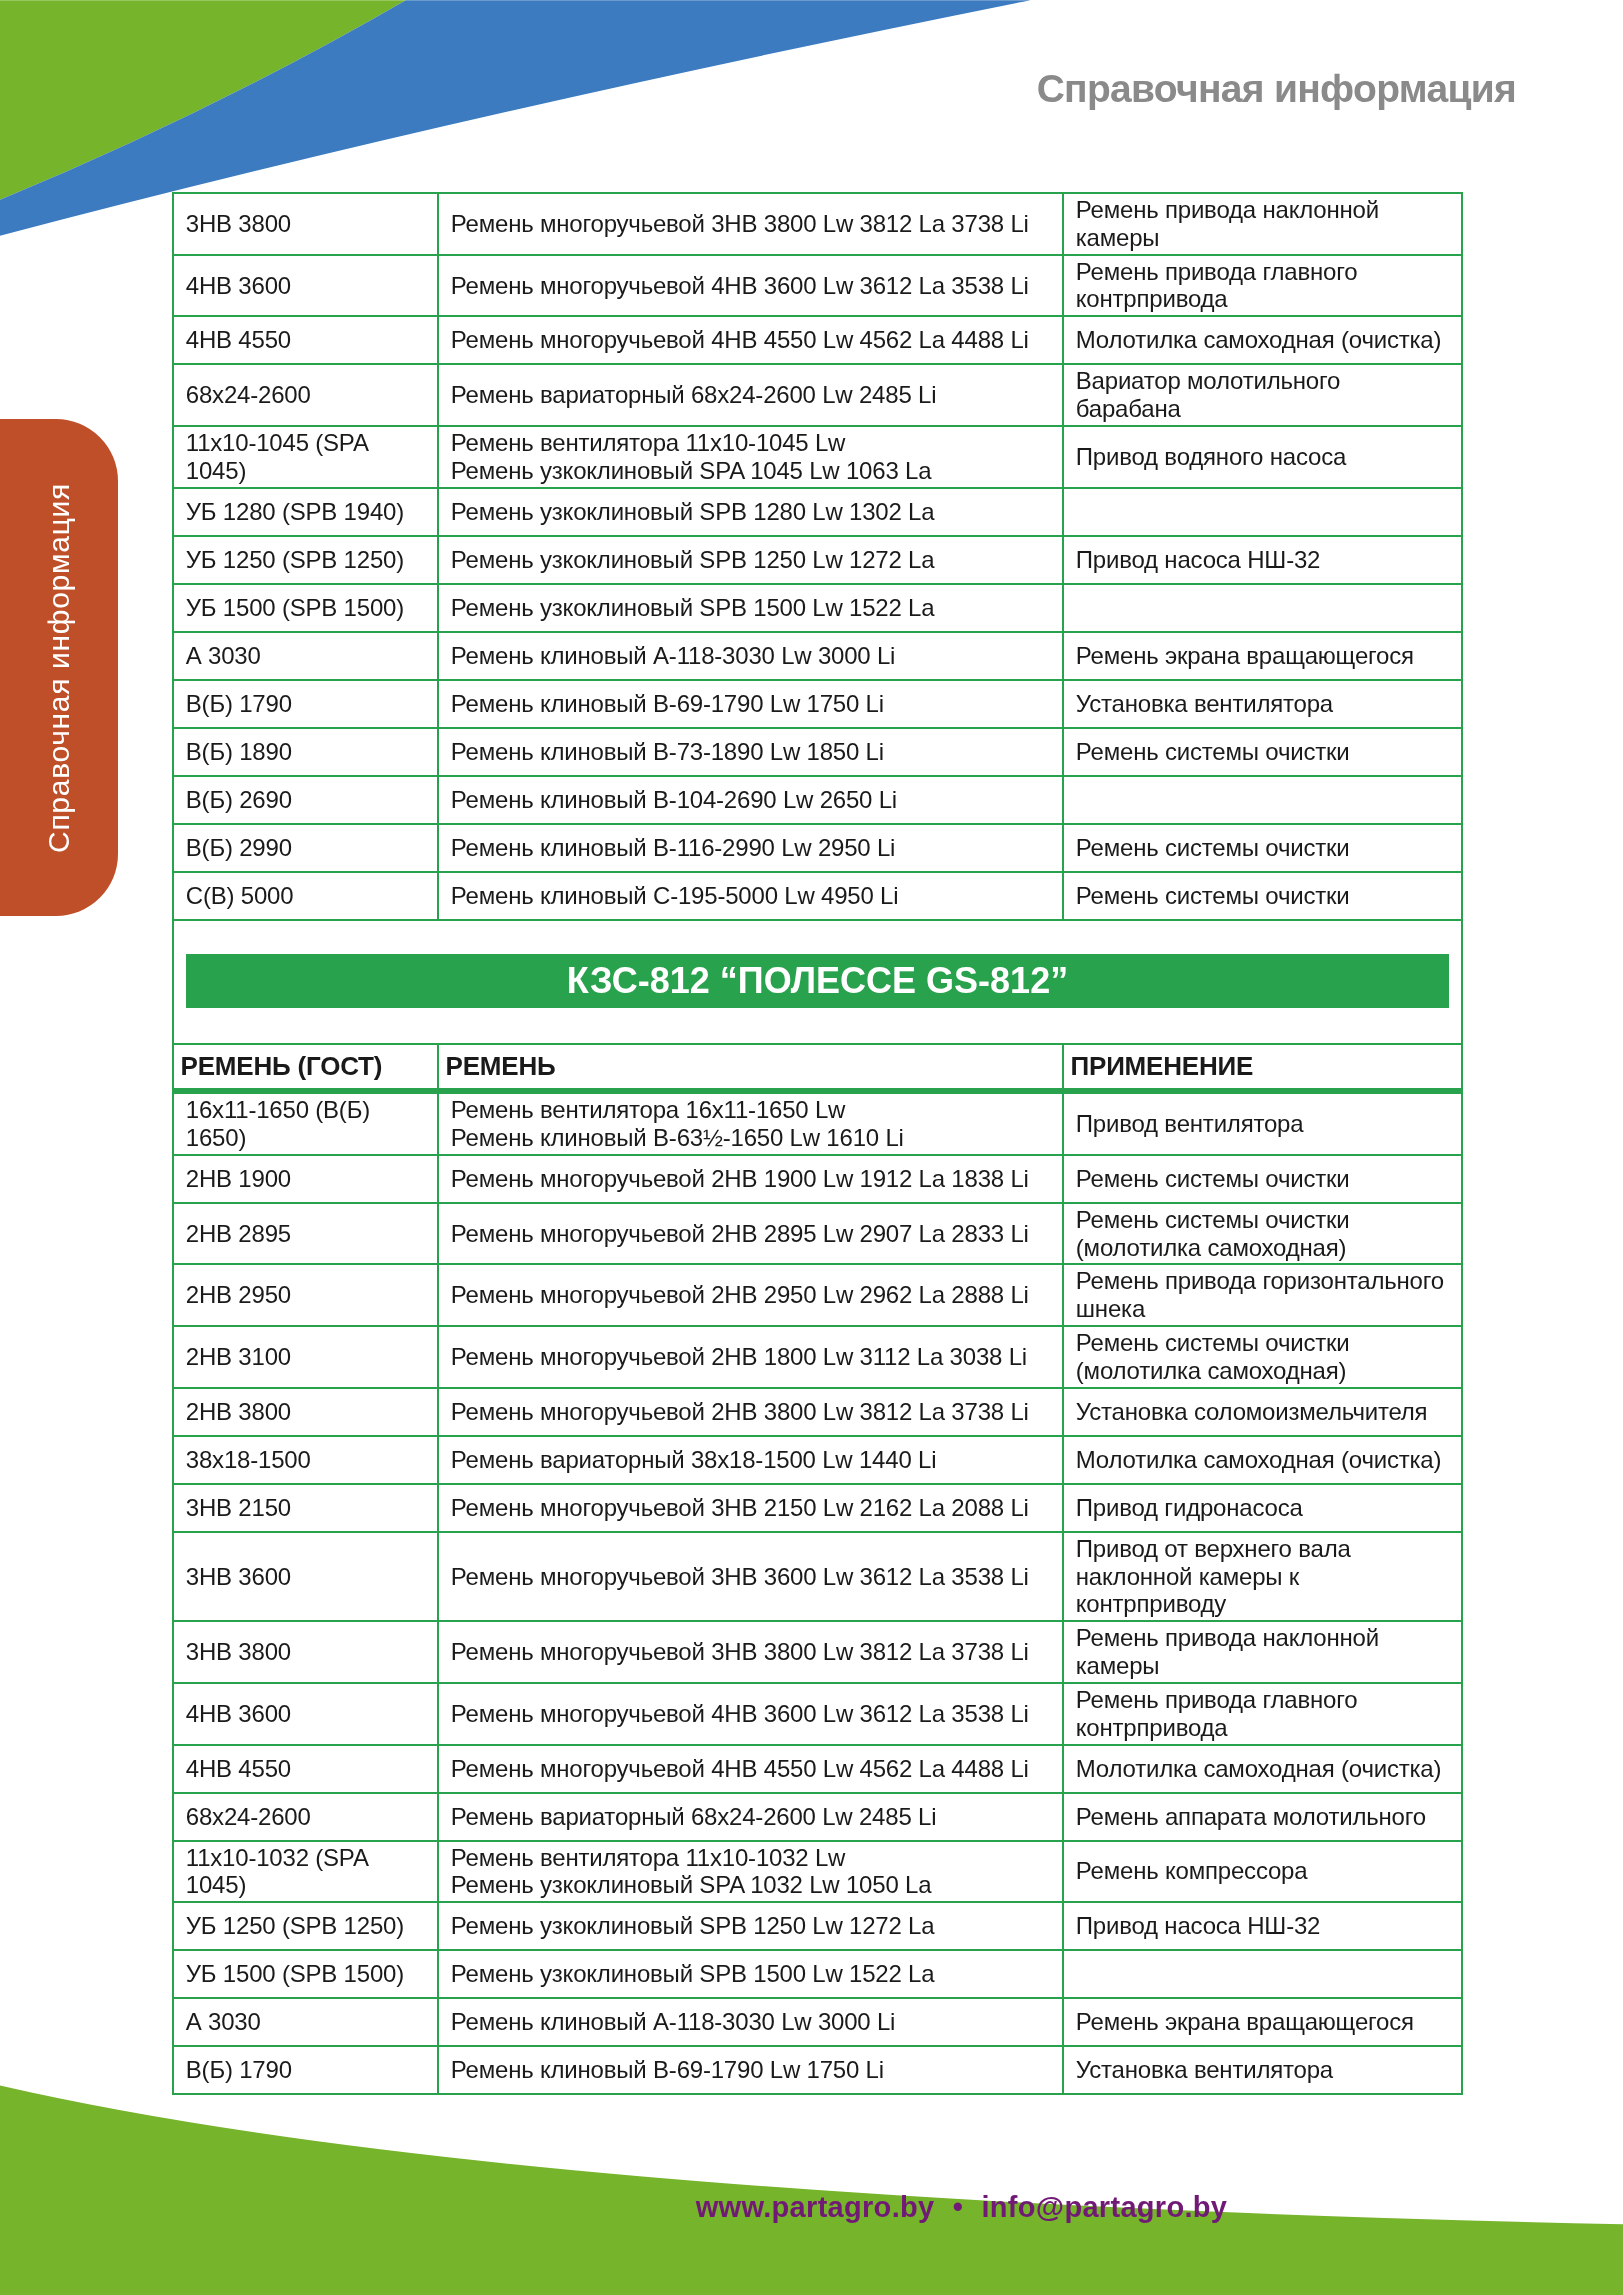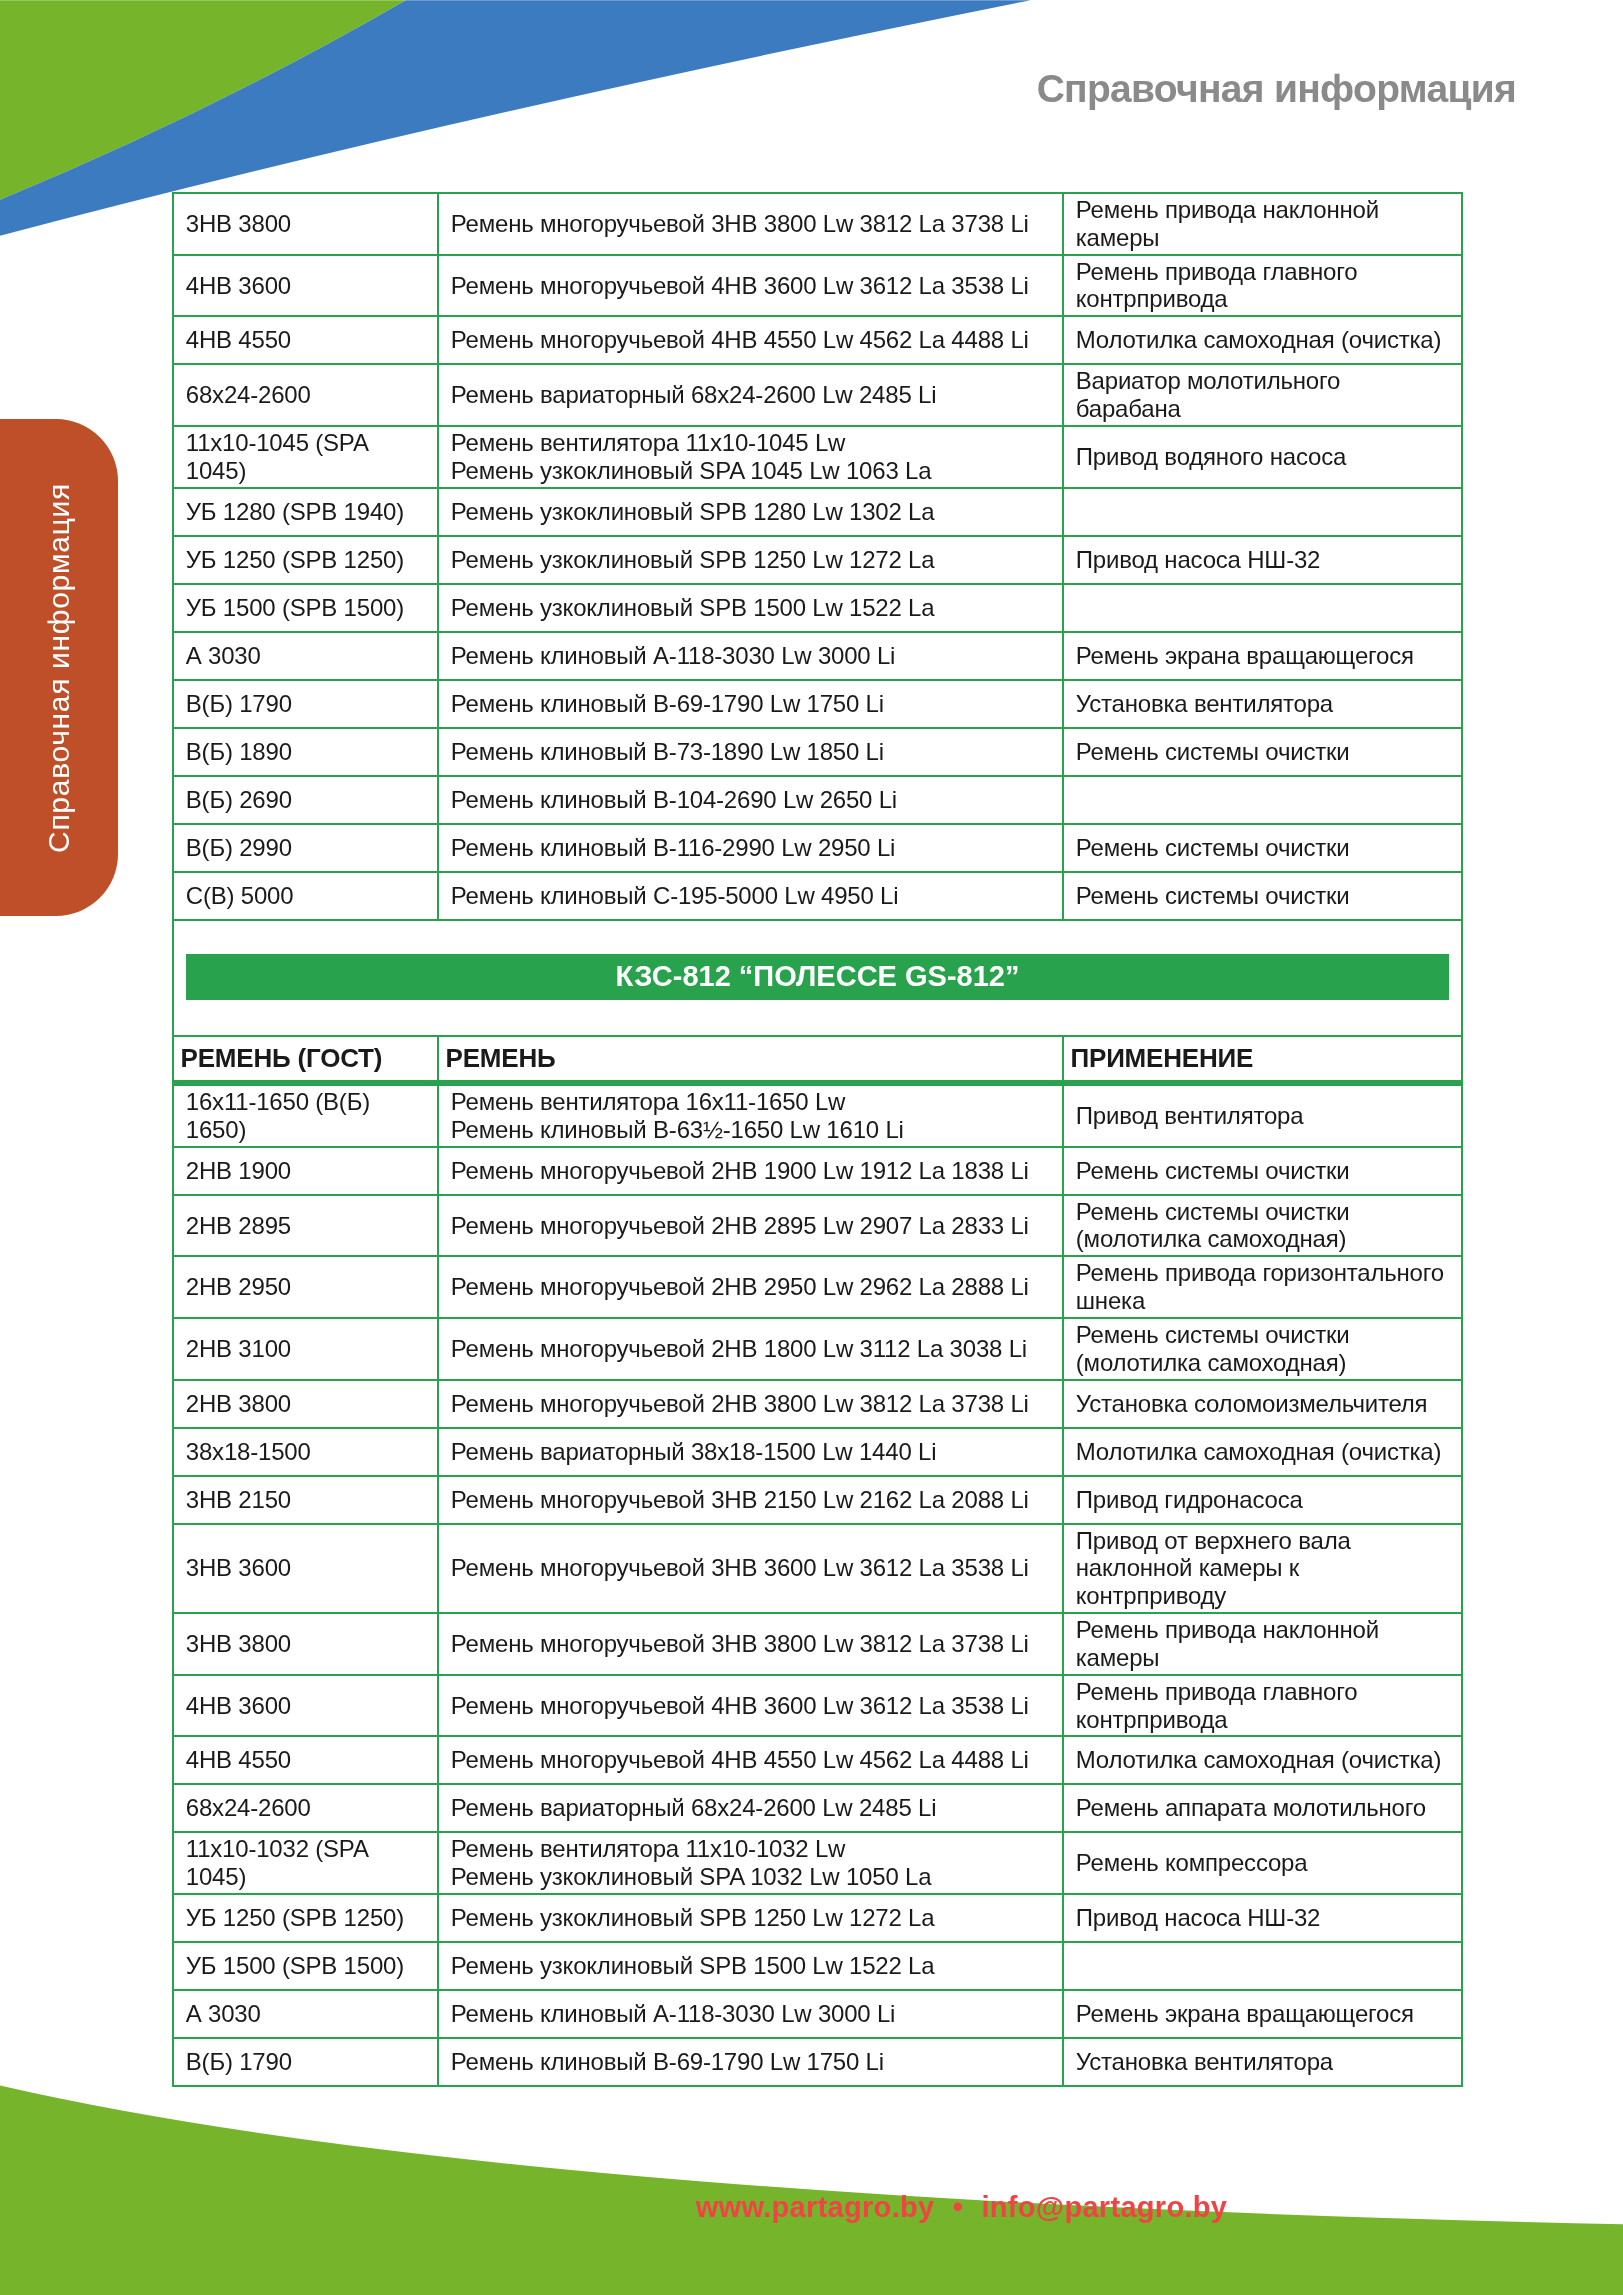--- a/index.html
+++ b/index.html
@@ -76,33 +76,33 @@
   td.banner-cell {
     padding: 0;
     background: #ffffff;
     border-left: 2.6px solid #28a24c;
     border-right: 2.6px solid #28a24c;
   }
   .banner {
     margin: 3.9px 0 5.2px 0;
     background: #28a24c;
     color: #ffffff;
-    font-size: 29px;
+    font-size: 36px;
     font-weight: bold;
     text-align: center;
     padding: 5.9px 0;
     letter-spacing: 0;
   }
 
   .footer-contacts {
     position: absolute;
     left: 353px; top: 2191px;
     width: 1217px;
     text-align: center;
-    color: #ef4444;
+    color: #701a75;
     font-size: 29px;
     font-weight: bold;
     letter-spacing: 0.3px;
     white-space: nowrap;
   }
   .footer-contacts .sep { margin: 0 18.3px; }
 </style>
 </head>
 <body>
 

